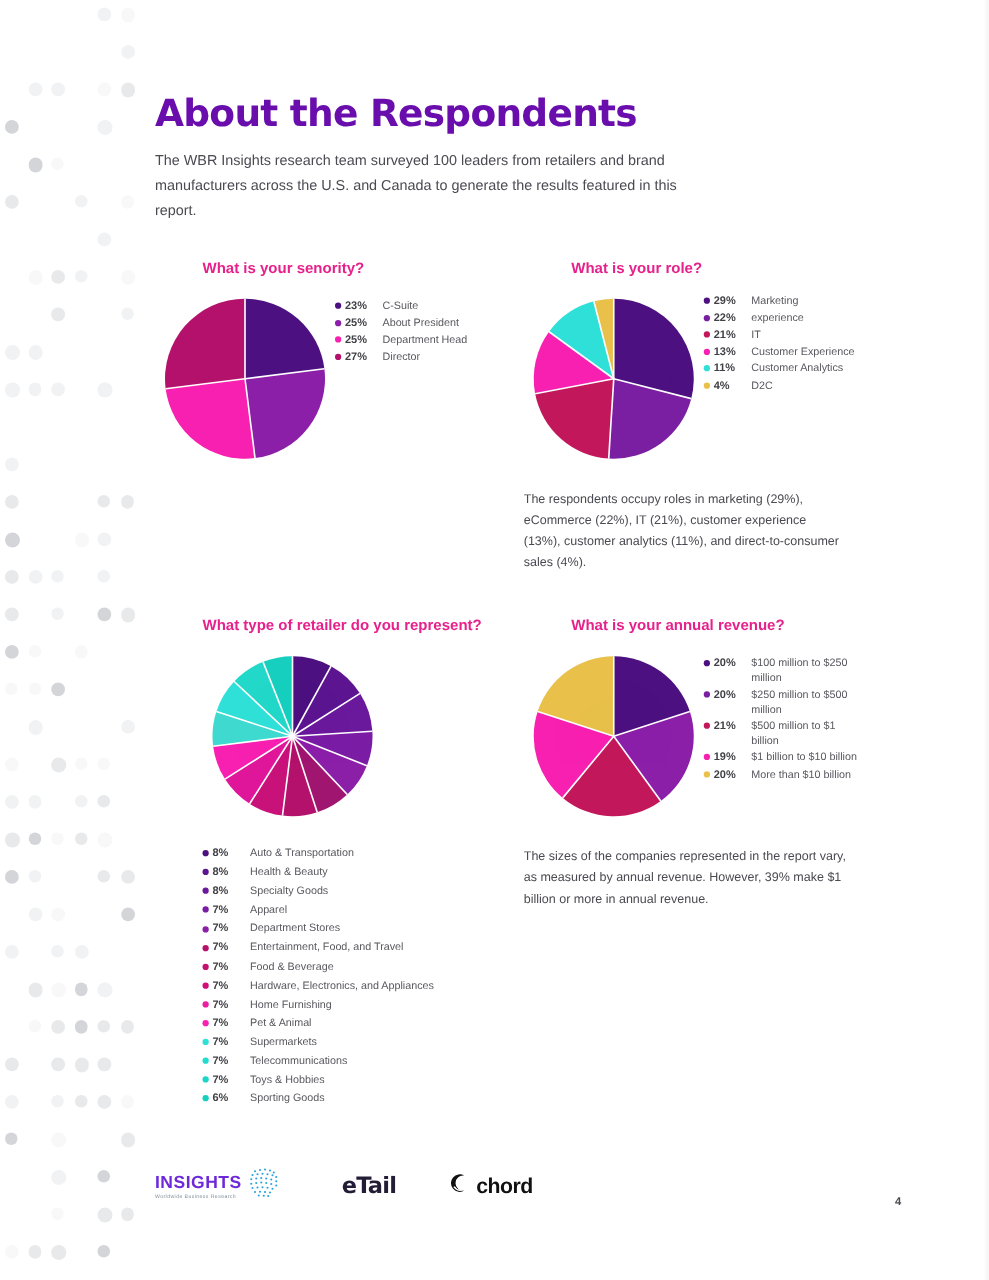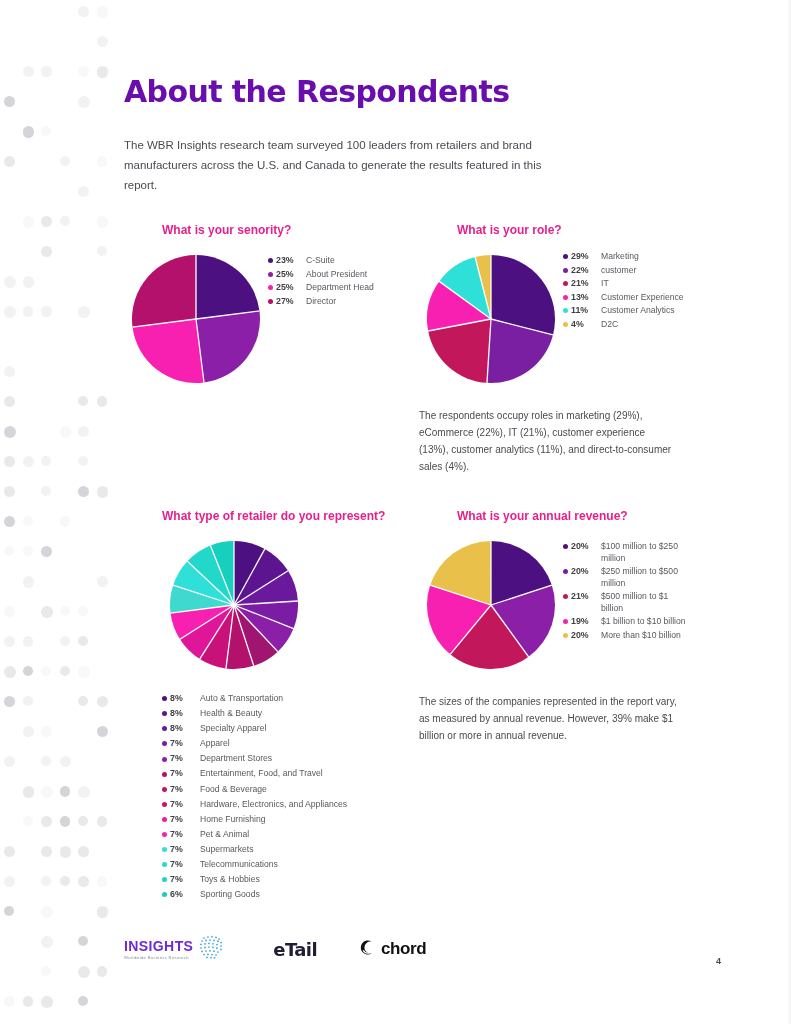--- a/index.html
+++ b/index.html
@@ -47,21 +47,21 @@
   h1.page-title {
     margin-top: 74px;
     font-size: 30px;
     font-weight: 800;
     letter-spacing: -0.6px;
     color: #6A0DAD;
     font-family: "DejaVu Sans", sans-serif;
   }
 
   p.intro {
-    margin-top: 26px;
+    margin-top: 10px;
     width: 452px;
     font-size: 11.5px;
     line-height: 20px;
     color: #4a4a52;
   }
 
   
   .charts-row {
     position: relative;
     margin-top: 28px;
@@ -404,21 +404,21 @@
             </div>
           <div class="legend pad-top-more">
               <div class="legend-item">
                 <span class="legend-dot" style="background: rgb(76, 16, 128);"></span>
                 <span class="legend-pct">29%</span>
                 <span class="legend-label">Marketing</span>
               </div>
               <div class="legend-item">
                 <span class="legend-dot" style="background: rgb(123, 31, 162);"></span>
                 <span class="legend-pct">22%</span>
-                <span class="legend-label">customer</span>
+                <span class="legend-label">experience</span>
               </div>
               <div class="legend-item">
                 <span class="legend-dot" style="background: rgb(194, 24, 91);"></span>
                 <span class="legend-pct">21%</span>
                 <span class="legend-label">IT</span>
               </div>
               <div class="legend-item">
                 <span class="legend-dot" style="background: rgb(247, 32, 176);"></span>
                 <span class="legend-pct">13%</span>
                 <span class="legend-label">Customer Experience</span>
@@ -534,21 +534,21 @@
               <span class="legend-label">Auto &amp; Transportation</span>
             </div>
             <div class="legend-item">
               <span class="legend-dot" style="background: rgb(92, 20, 144);"></span>
               <span class="legend-pct">8%</span>
               <span class="legend-label">Health &amp; Beauty</span>
             </div>
             <div class="legend-item">
               <span class="legend-dot" style="background: rgb(106, 24, 156);"></span>
               <span class="legend-pct">8%</span>
-              <span class="legend-label">Specialty Apparel</span>
+              <span class="legend-label">Specialty Goods</span>
             </div>
             <div class="legend-item">
               <span class="legend-dot" style="background: rgb(122, 28, 164);"></span>
               <span class="legend-pct">7%</span>
               <span class="legend-label">Apparel</span>
             </div>
             <div class="legend-item">
               <span class="legend-dot" style="background: rgb(139, 31, 168);"></span>
               <span class="legend-pct">7%</span>
               <span class="legend-label">Department Stores</span>

